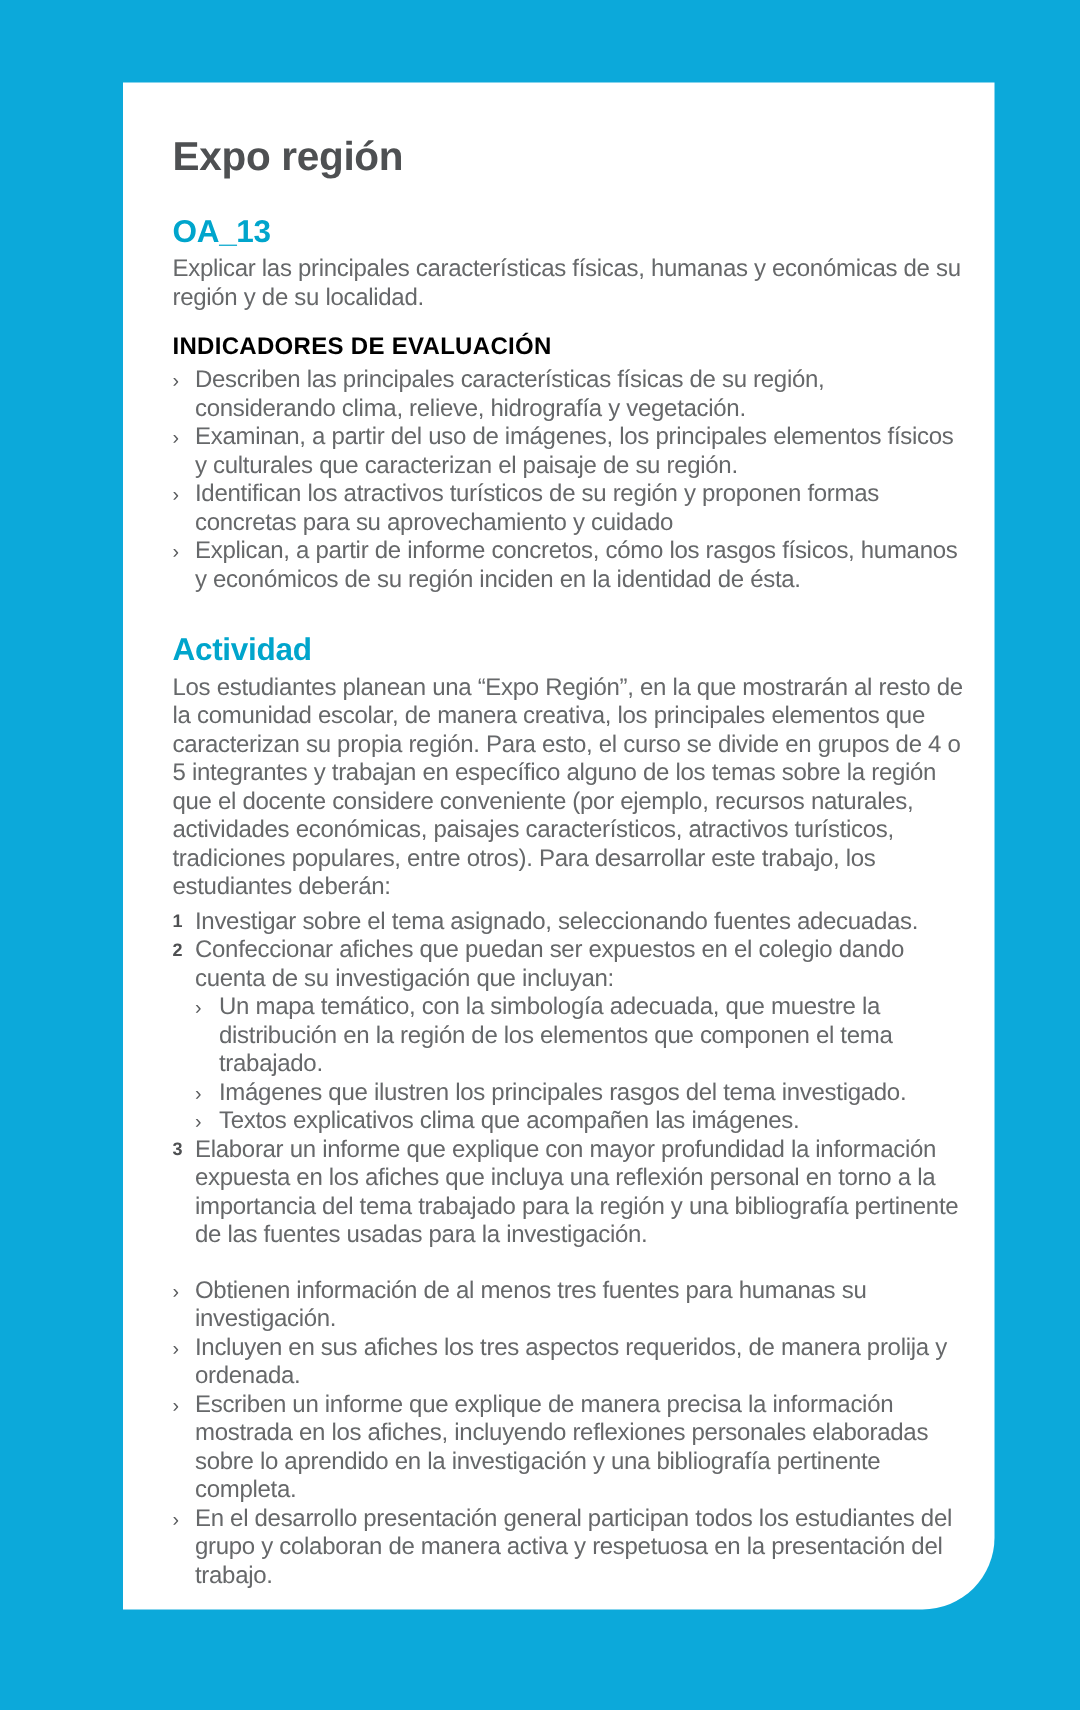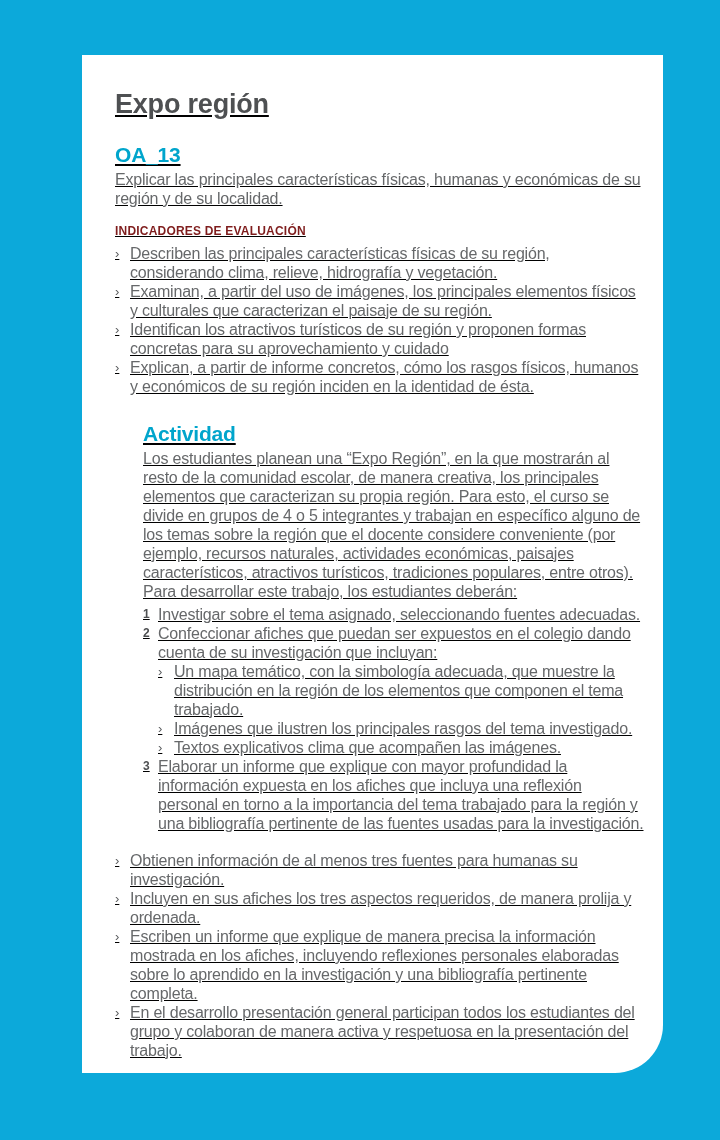--- a/index.html
+++ b/index.html
@@ -11,55 +11,54 @@
     overflow: hidden;
   }
   .card {
     position: absolute;
     left: 82px; top: 55px;
     width: 581px; height: 1018px;
     background: #ffffff;
     border-radius: 0 0 48px 0;
     padding: 34px 18px 0 33px;
     box-sizing: border-box;
-    text-decoration: underline;
   }
   .page-title {
     font-size: 27px;
     font-weight: bold;
     color: #4e5052;
     line-height: 30px;
     margin: 0 0 24px 0;
     letter-spacing: -0.2px;
   }
   .cyan-heading {
     font-size: 21px;
     font-weight: bold;
     color: #00a5cc;
     line-height: 24px;
     margin: 0 0 3px 0;
     letter-spacing: -0.2px;
   }
   .small-heading {
-    font-size: 12px;
+    font-size: 16px;
     font-weight: bold;
-    color: #7f1d1d;
+    color: #000000;
     line-height: 15px;
     margin: 0 0 5px 0;
     letter-spacing: 0.2px;
   }
   .body-text, .li-text {
     font-size: 16px;
     color: #66686a;
     line-height: 19px;
     letter-spacing: -0.2px;
   }
   p.body-text { margin: 0; }
   .section-indicators { margin-top: 16px; }
-  .section-activity { margin-top: 26px; margin-left: 28px; }
+  .section-activity { margin-top: 26px; }
   .section-criteria { margin-top: 18px; }
   .list { margin: 0; padding: 0; list-style: none; }
   .li-row { display: flex; align-items: flex-start; }
   .marker {
     flex: 0 0 15px;
     width: 15px;
     color: #595b5d;
     font-size: 13px;
     line-height: 19px;
   }

